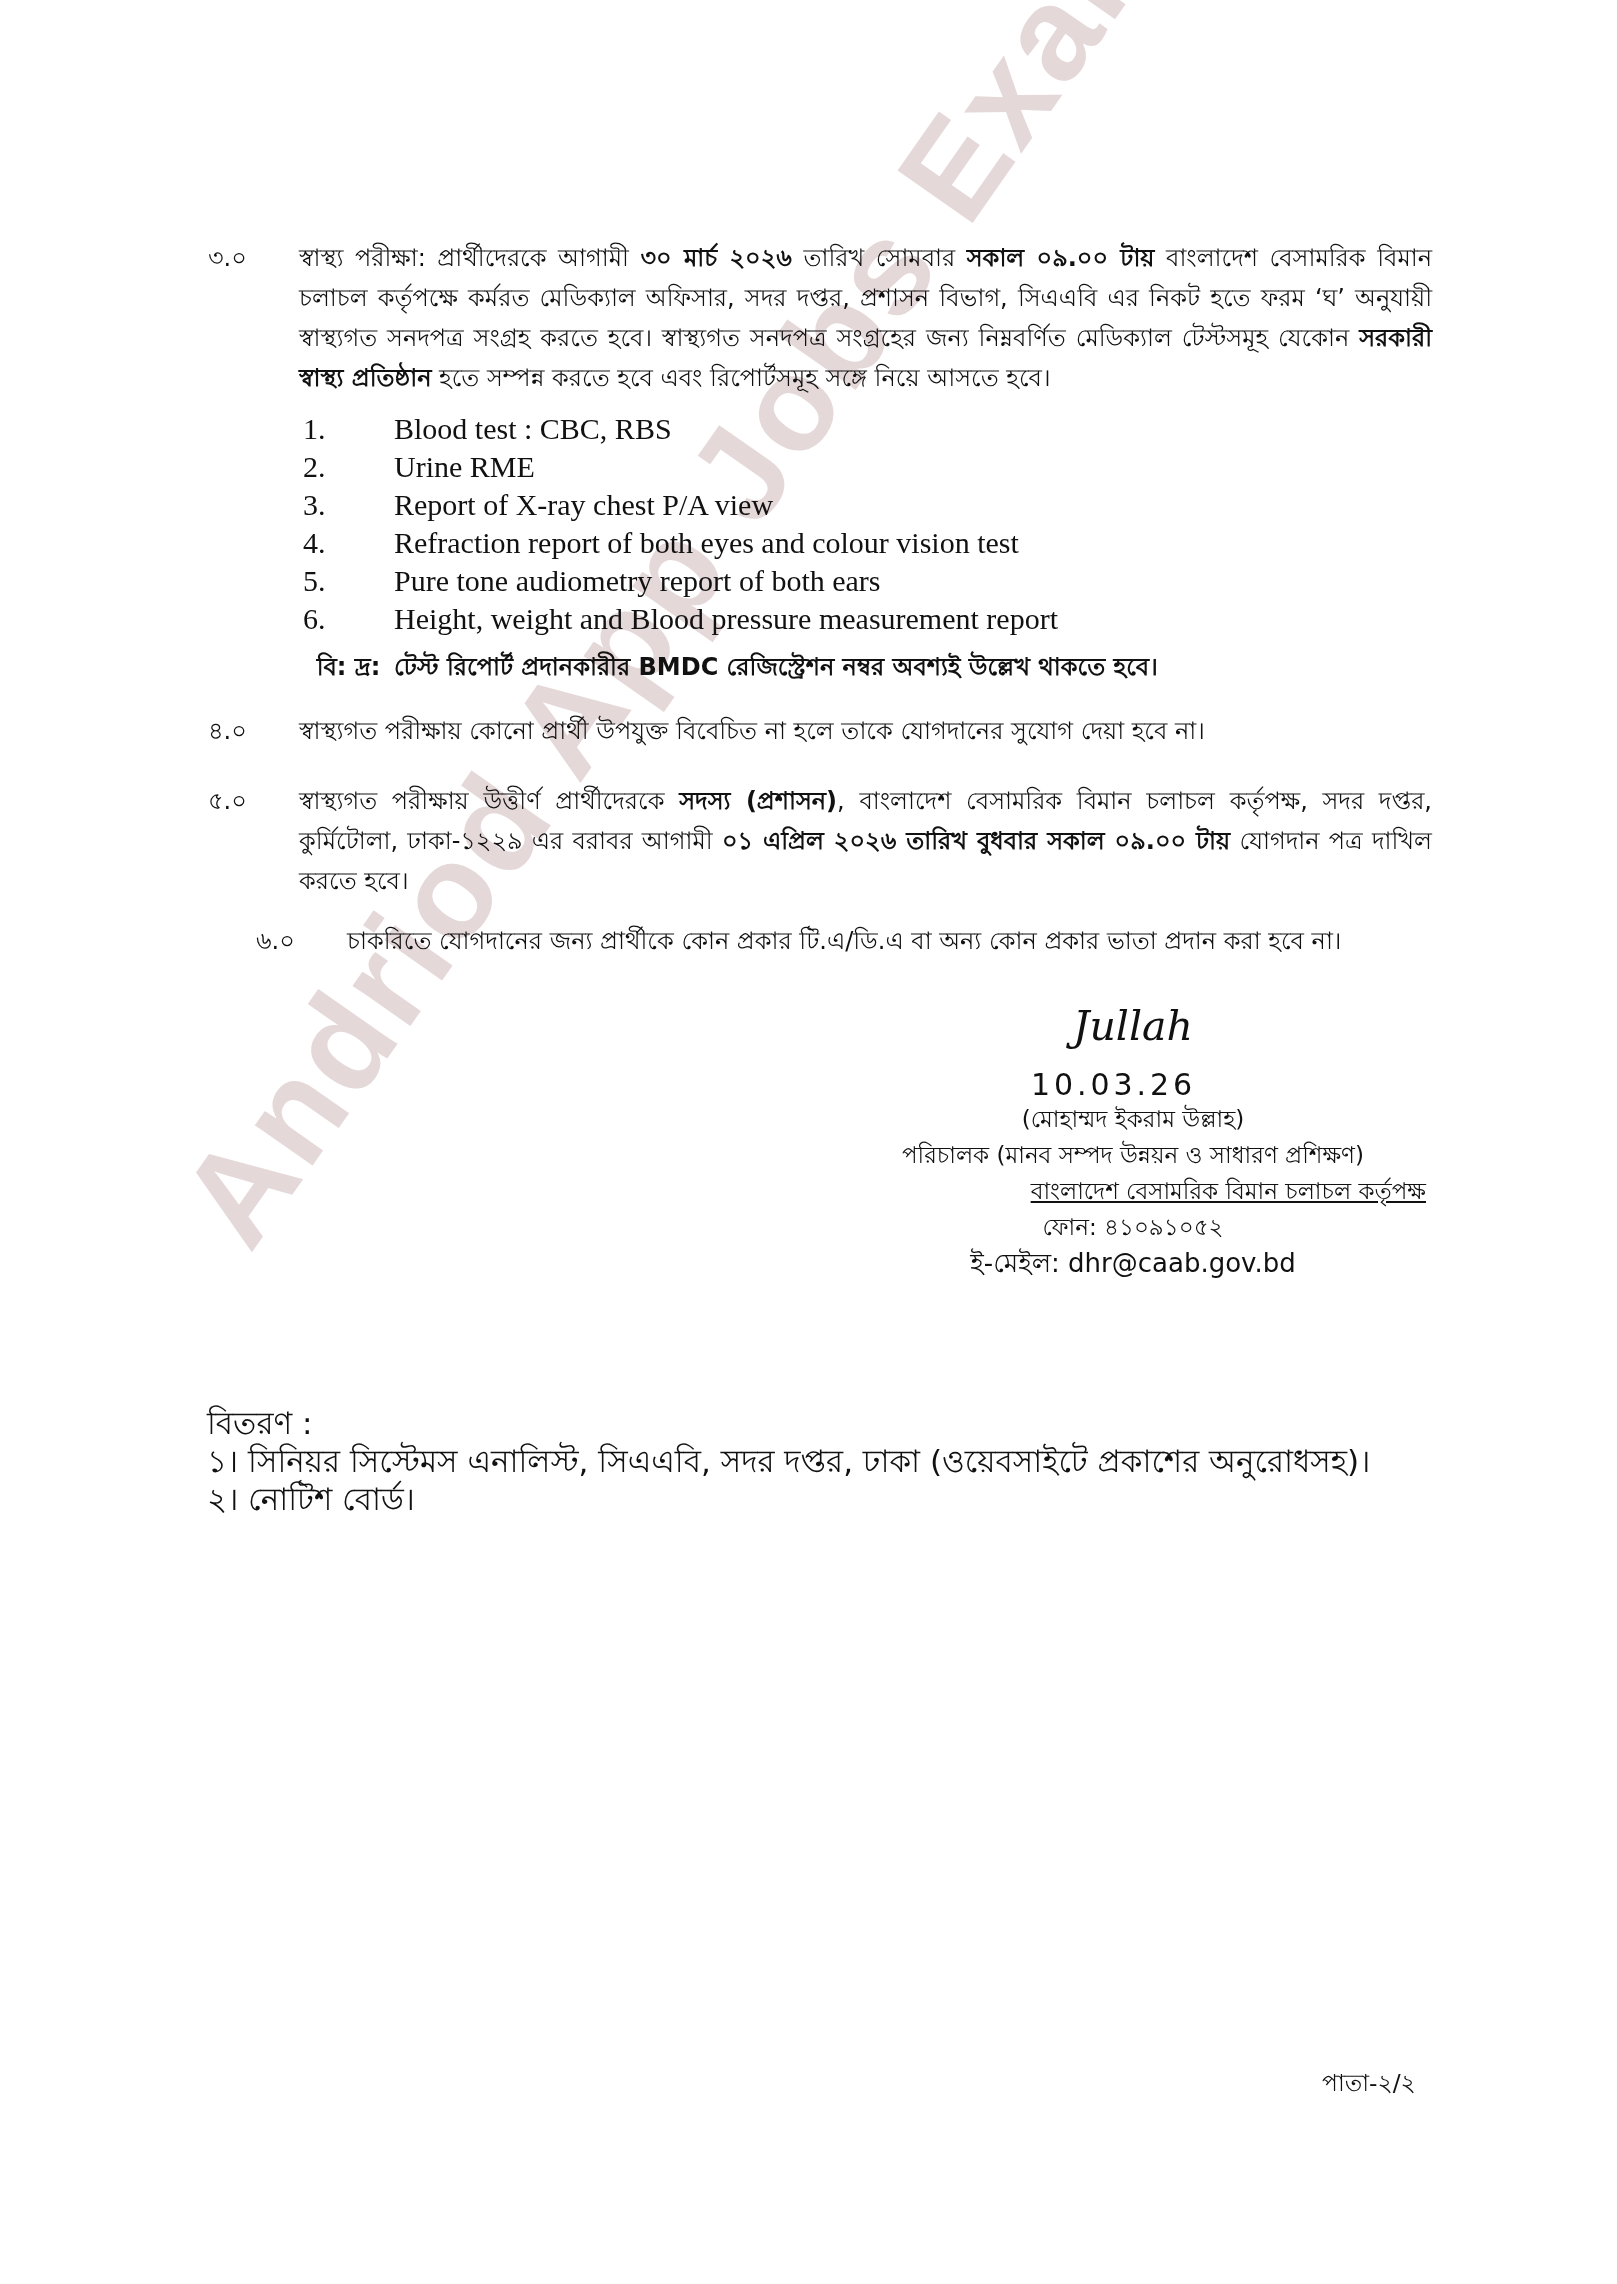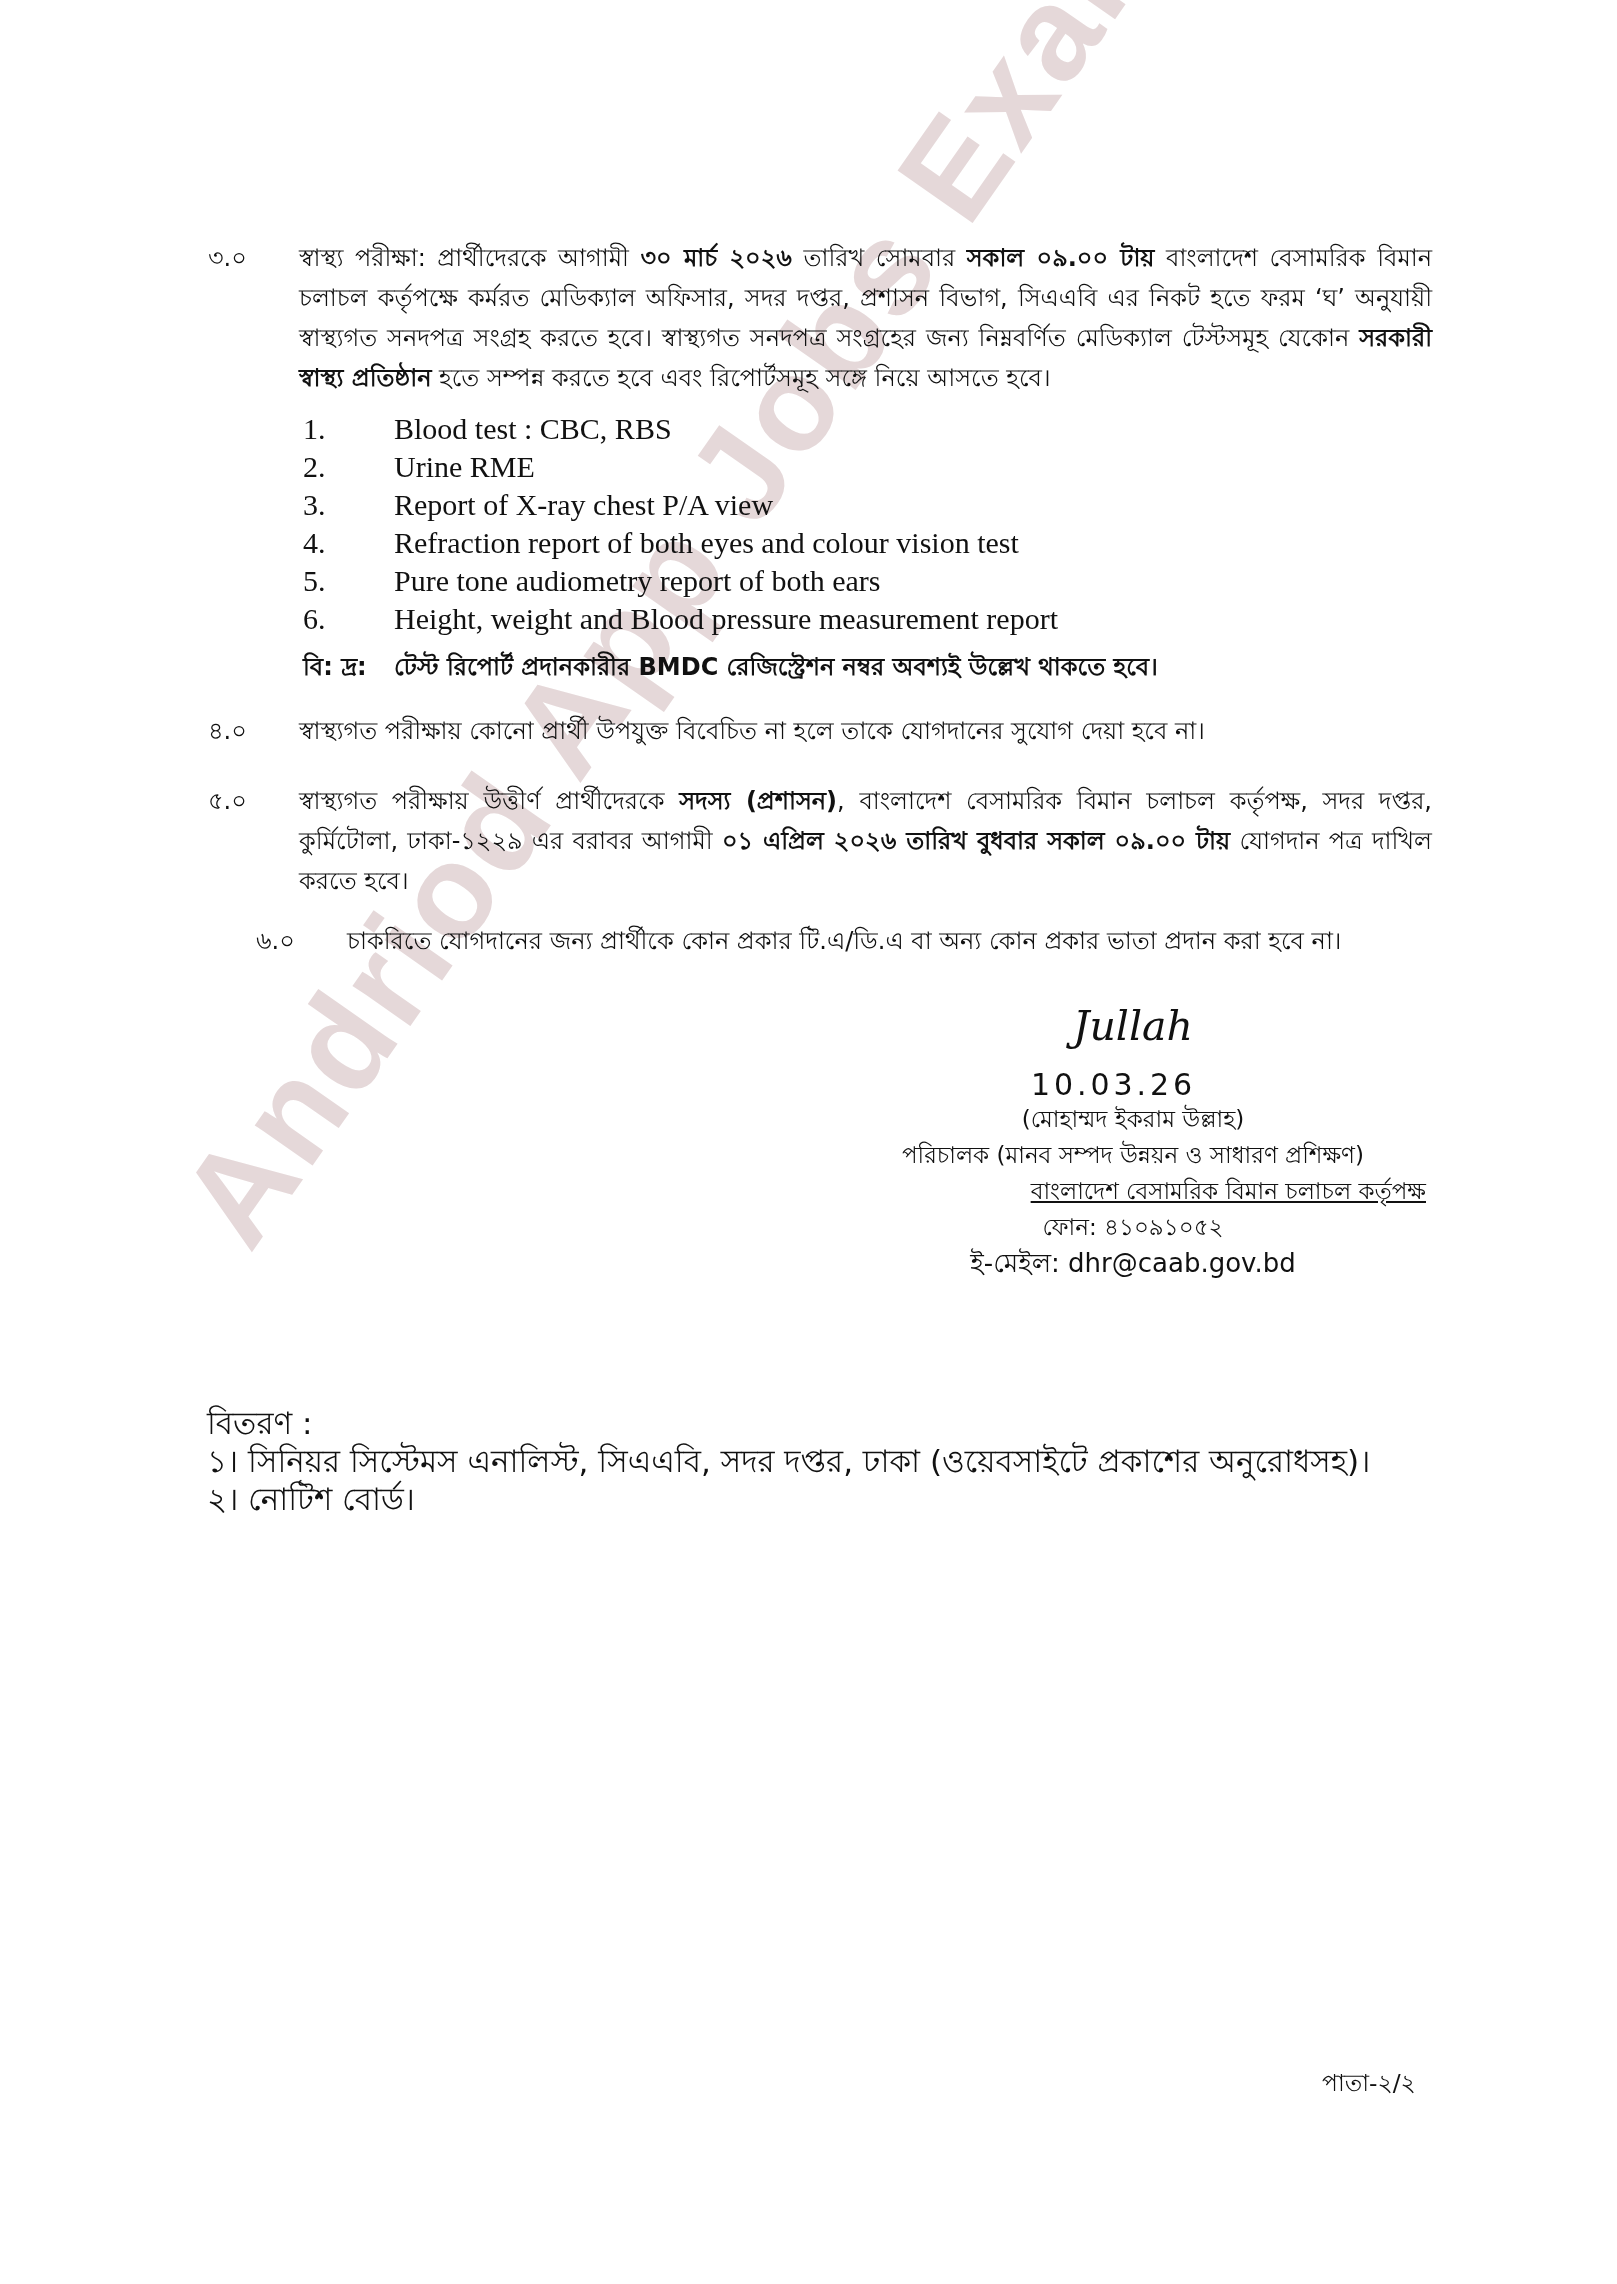--- a/index.html
+++ b/index.html
@@ -19,21 +19,21 @@
   .para .num { position: absolute; left: 0; top: 0; width: 78px; }
   .para .body { margin-left: 91px; text-align: justify; }
   b { font-weight: 700; }
 
   .tests { position: absolute; left: 303px; top: 410px; font-family: "Liberation Serif", serif;
            font-size: 30px; line-height: 38px; }
   .tests .row { display: flex; }
   .tests .n { width: 91px; }
 
   .note { position: absolute; left: 303px; top: 648px; font-size: 24px; font-weight: 700; display: flex; }
-  .note .lbl { width: 91px; }
+  .note .lbl { width: 91px; text-align: center; }
 
   .sign { position: absolute; left: 840px; top: 990px; width: 586px; text-align: center; font-size: 23px; }
   .signature { font-family: "DejaVu Serif", serif; font-style: italic; font-size: 41px; line-height: 72px; height: 78px; }
   .sigdate { font-family: "DejaVu Sans", sans-serif; font-size: 30px; line-height: 33px; letter-spacing: 3.9px; margin-left: -39px; }
   .sign .line { line-height: 36px; }
   .sign .u { text-decoration: underline; text-align: right; }
   .sign .email { font-size: 26px; }
 
   .dist { position: absolute; left: 207px; top: 1404px; font-size: 31px; line-height: 38px; }
   .pageno { position: absolute; left: 1322px; top: 2065px; font-size: 23.4px; }

